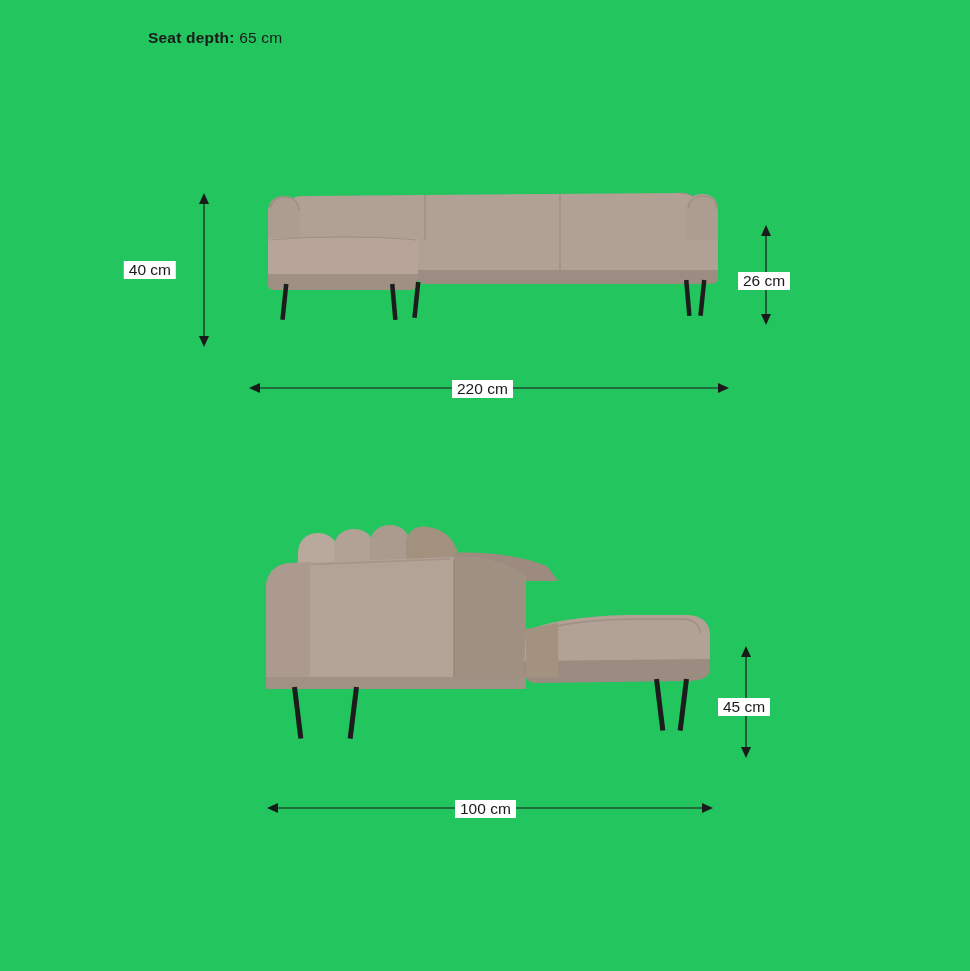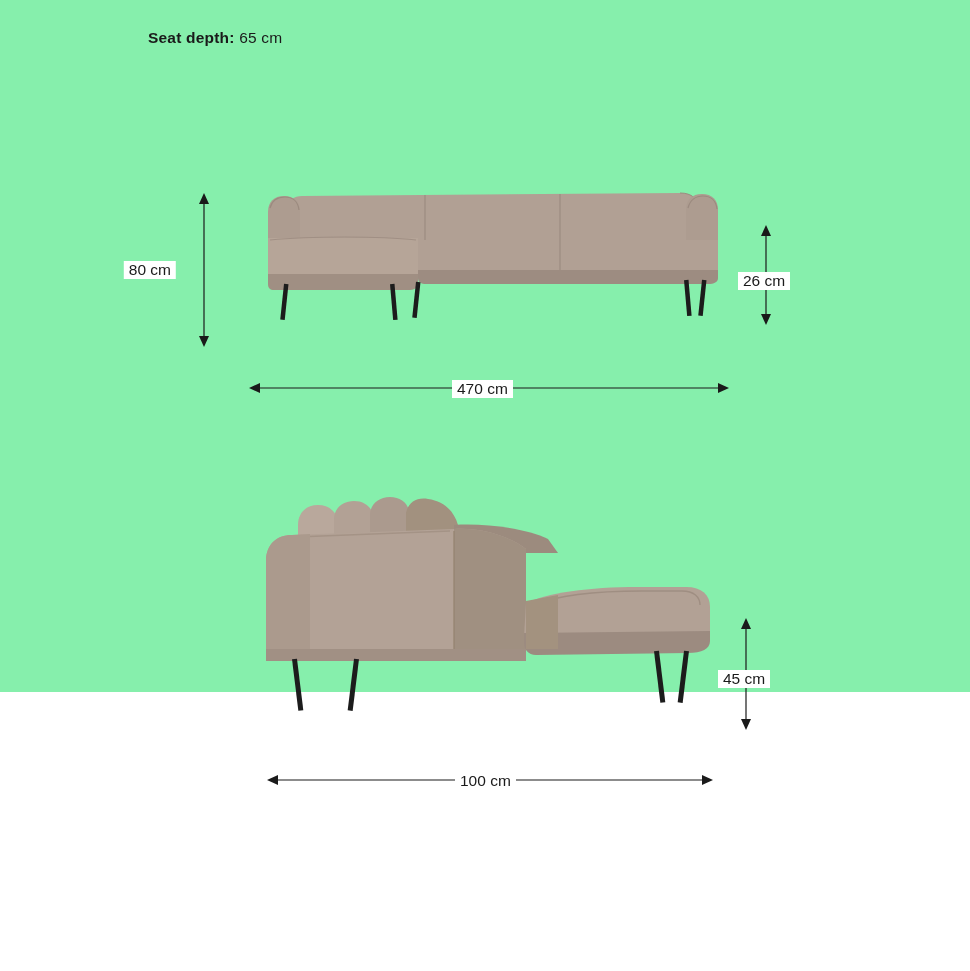--- a/index.html
+++ b/index.html
@@ -11,22 +11,22 @@
     width: 970px;
     height: 971px;
     position: relative;
     font-family: "Liberation Sans", sans-serif;
     color: #1a1a1a;
     overflow: hidden;
   }
   .page {
     position: relative;
     width: 970px;
-    height: 692px;
-    background: #86efac;
+    height: 971px;
+    background: #22c55e;
   }
 
   
   .seat-depth-note {
     position: absolute;
     left: 148px;
     top: 29px;
     font-size: 15.5px;
     letter-spacing: 0.2px;
     white-space: nowrap;
@@ -108,42 +108,42 @@
       </svg>
     </div>
 
     <div class="rule" style="left:190px;top:190px;">
       <svg width="30" height="160" viewBox="0 0 30 160" xmlns="http://www.w3.org/2000/svg">
         <line x1="14" y1="12" x2="14" y2="148" stroke="#1a1a1a" stroke-width="1.2"></line>
         <path d="M14,3 L9,14 L19,14 Z" fill="#1a1a1a"></path>
         <path d="M14,157 L9,146 L19,146 Z" fill="#1a1a1a"></path>
       </svg>
     </div>
-    <div class="dim-text" style="left:176px;top:261px;transform:translateX(-100%);">80 cm</div>
+    <div class="dim-text" style="left:176px;top:261px;transform:translateX(-100%);">40 cm</div>
 
     <div class="rule" style="left:752px;top:222px;">
       <svg width="30" height="106" viewBox="0 0 30 106" xmlns="http://www.w3.org/2000/svg">
         <line x1="14" y1="12" x2="14" y2="94" stroke="#1a1a1a" stroke-width="1.2"></line>
         <path d="M14,3 L9,14 L19,14 Z" fill="#1a1a1a"></path>
         <path d="M14,103 L9,92 L19,92 Z" fill="#1a1a1a"></path>
       </svg>
     </div>
     <div class="dim-text" style="left:738px;top:272px;">26 cm</div>
 
     <div class="rule" style="left:246px;top:378px;">
       <svg width="486" height="20" viewBox="0 0 486 20" xmlns="http://www.w3.org/2000/svg">
         <line x1="12" y1="10" x2="474" y2="10" stroke="#1a1a1a" stroke-width="1.2"></line>
         <path d="M3,10 L14,5 L14,15 Z" fill="#1a1a1a"></path>
         <path d="M483,10 L472,5 L472,15 Z" fill="#1a1a1a"></path>
       </svg>
     </div>
-    <div class="dim-text" style="left:452px;top:380px;">470 cm</div>
+    <div class="dim-text" style="left:452px;top:380px;">220 cm</div>
   </div>
 
-  <div class="figure" style="left:0;top:448px;width:970px;height:400px;text-align:center;">
+  <div class="figure" style="left:0;top:476px;width:970px;height:400px;text-align:center;">
 
     <div class="sofa" style="left:258px;top:35px;">
       <svg width="470" height="280" viewBox="0 0 470 280" xmlns="http://www.w3.org/2000/svg">
 
         <path d="M40,42 C40,30 48,22 60,22 C72,22 80,30 80,42 L80,62 L40,62 Z" fill="#b9a89c"></path>
         <path d="M76,36 C76,26 84,18 96,18 C108,18 116,26 116,38 L116,60 L76,60 Z" fill="#b2a195"></path>
         <path d="M112,32 C112,22 120,14 132,14 C144,14 152,22 152,34 L152,58 L112,58 Z" fill="#ab9a8e"></path>
         <path d="M148,30 C150,20 158,14 170,16 C186,18 196,28 200,42 L200,58 L148,58 Z" fill="#a2917f"></path>
 
         <path d="M196,42 C230,40 270,46 290,56 L300,70 L196,70 Z" fill="#9c8b7e"></path>

